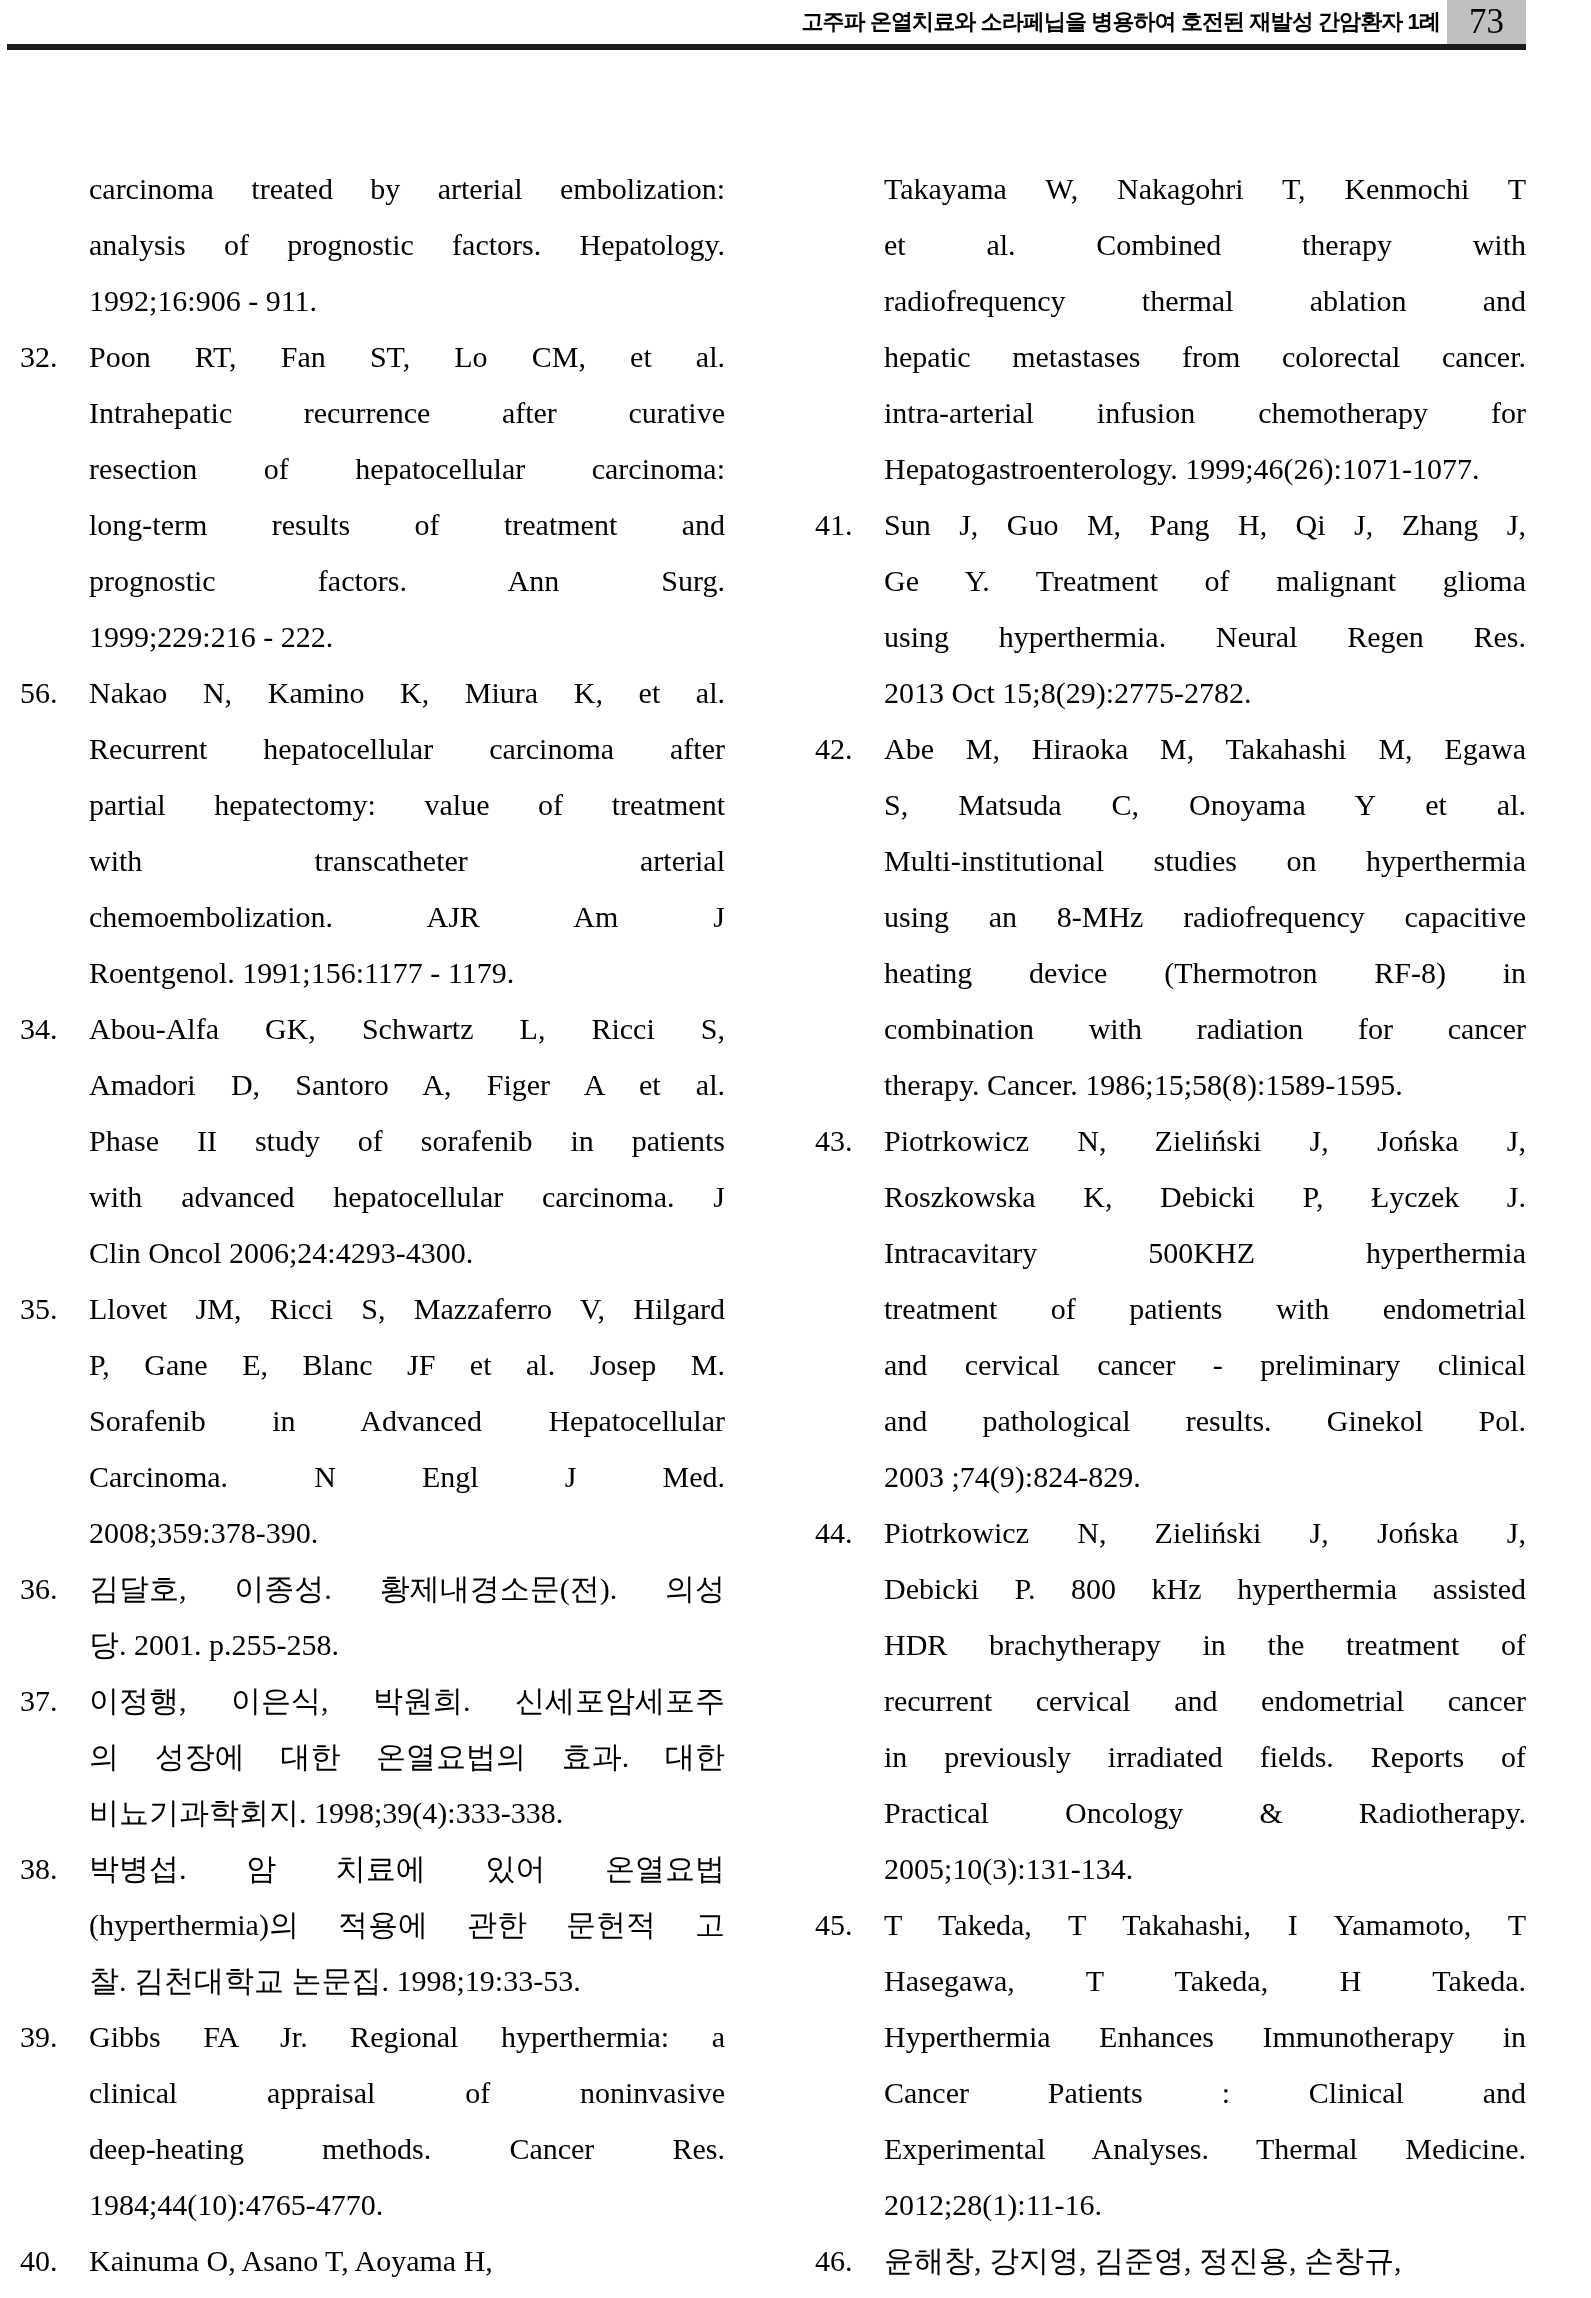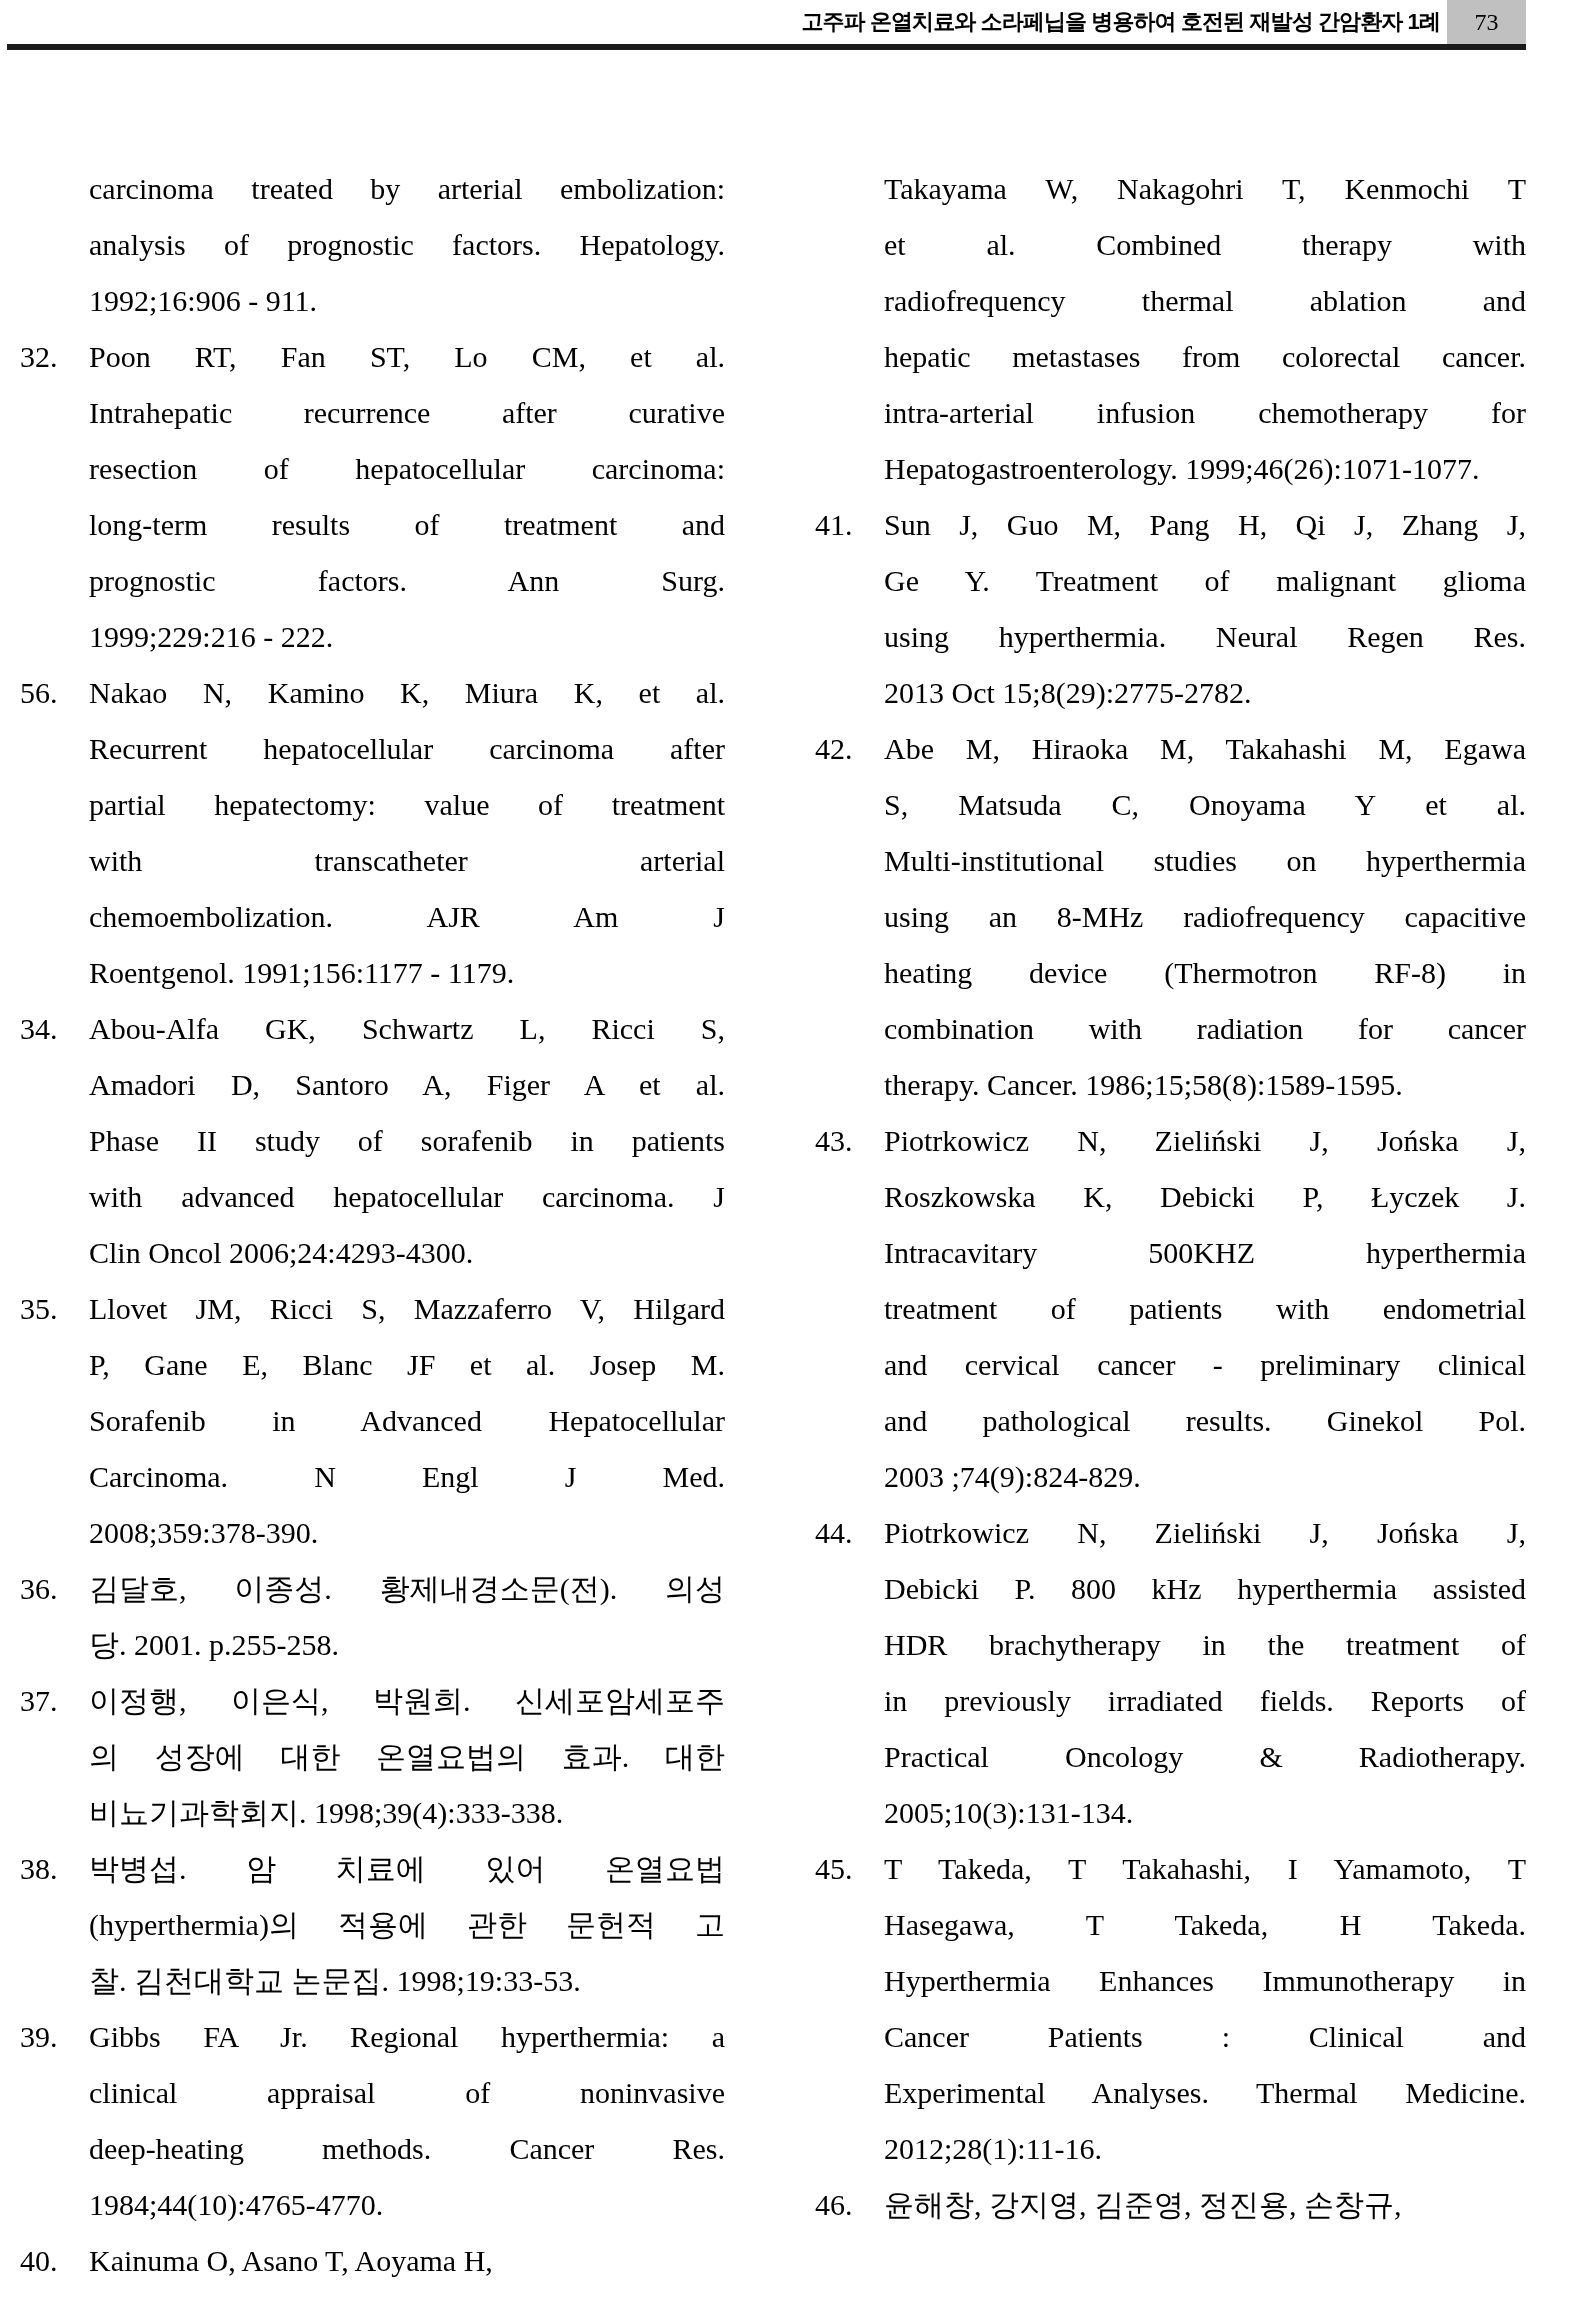--- a/index.html
+++ b/index.html
@@ -16,21 +16,21 @@
     position: absolute; top: 1.8px; left: 0; width: 1440px;
     text-align: right;
     font-family: "Liberation Sans", "DejaVu Sans", sans-serif;
     font-weight: bold; font-size: 22px; line-height: 40px;
     letter-spacing: -0.9px; white-space: nowrap;
   }
   .page-box {
     position: absolute; top: 0; left: 1447px; width: 79px; height: 44px;
     background: #c0c0c0;
     display: flex; align-items: center; justify-content: center;
-    font-size: 24px; line-height: 44px;
+    font-size: 35px; line-height: 44px;
   }
   .header-rule {
     position: absolute; top: 44px; left: 7.3px; width: 1519px; height: 5.5px;
     background: #1b1b1b;
   }
 
   
   .col {
     position: absolute; top: 161px;
     font-size: 30px; line-height: 56px;
@@ -195,20 +195,21 @@
           <div class="ref-line">and pathological results. Ginekol Pol.</div>
           <div class="ref-line last">2003 ;74(9):824-829.</div>
         </div>
       </div>
       <div class="ref">
         <span class="ref-num">44.</span>
         <div class="ref-body">
           <div class="ref-line">Piotrkowicz N, Zieliński J, Jońska J,</div>
           <div class="ref-line">Debicki P. 800 kHz hyperthermia assisted</div>
           <div class="ref-line">HDR brachytherapy in the treatment of</div>
+          <div class="ref-line">recurrent cervical and endometrial cancer</div>
           <div class="ref-line">in previously irradiated fields. Reports of</div>
           <div class="ref-line">Practical Oncology &amp; Radiotherapy.</div>
           <div class="ref-line last">2005;10(3):131-134.</div>
         </div>
       </div>
       <div class="ref">
         <span class="ref-num">45.</span>
         <div class="ref-body">
           <div class="ref-line">T Takeda, T Takahashi, I Yamamoto, T</div>
           <div class="ref-line">Hasegawa, T Takeda, H Takeda.</div>

